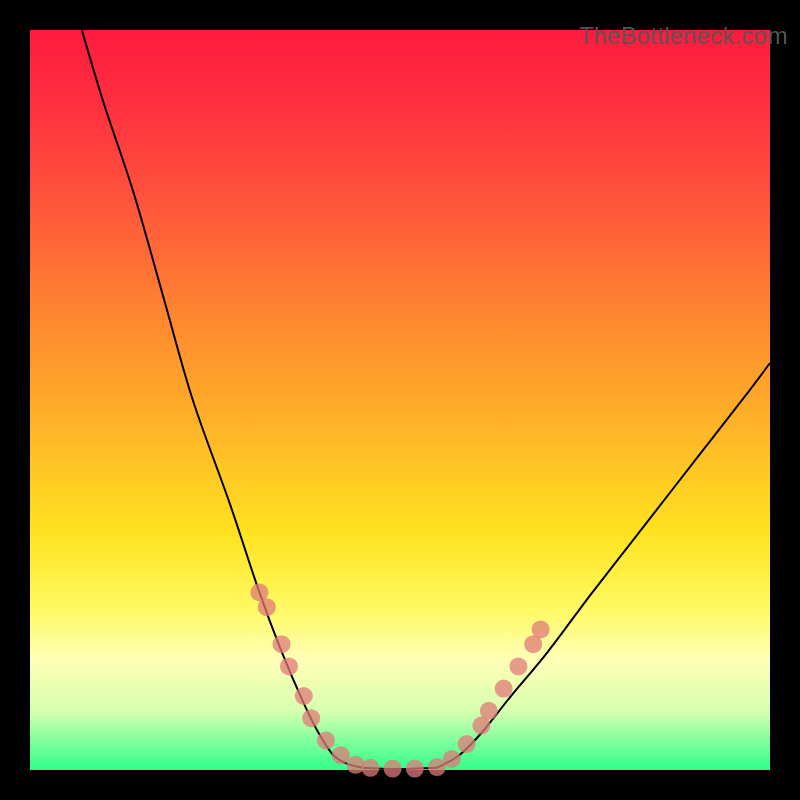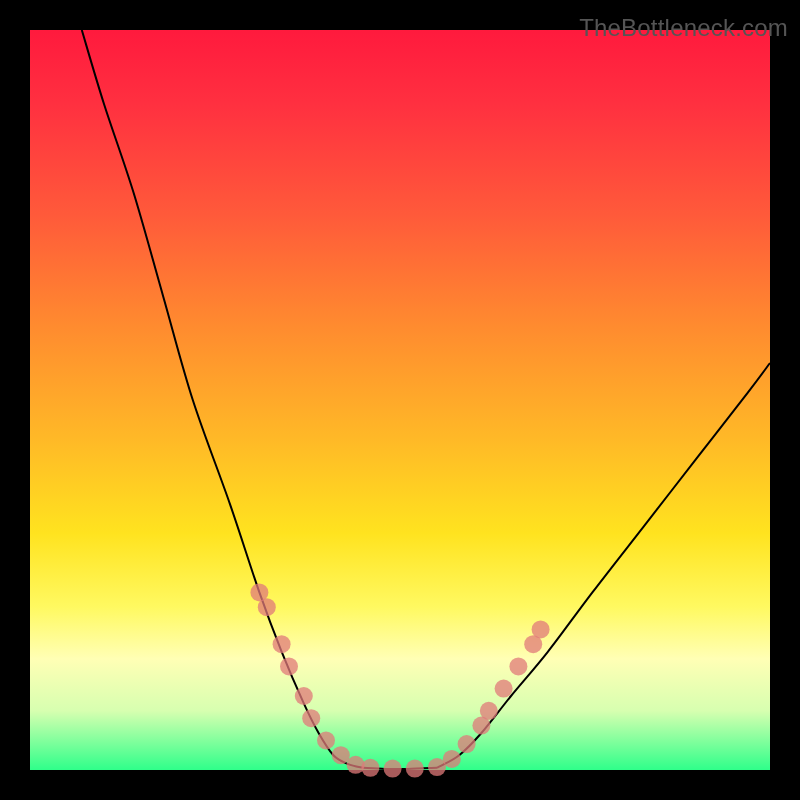--- a/index.html
+++ b/index.html
@@ -33,21 +33,21 @@
       #ff8b2f 40%,
       #ffb827 55%,
       #ffe31f 68%,
       #fff961 78%,
       #ffffb5 85%,
       #d7ffb0 92%,
       #2fff8a 100%);
   }
   .watermark {
     position: absolute;
-    top: 14px;
+    top: 22px;
     right: 12px;
     color: #555;
     font-size: 24px;
     font-weight: 500;
     letter-spacing: 0.2px;
     user-select: none;
   }
   svg.curve {
     position: absolute;
     left: 0;

